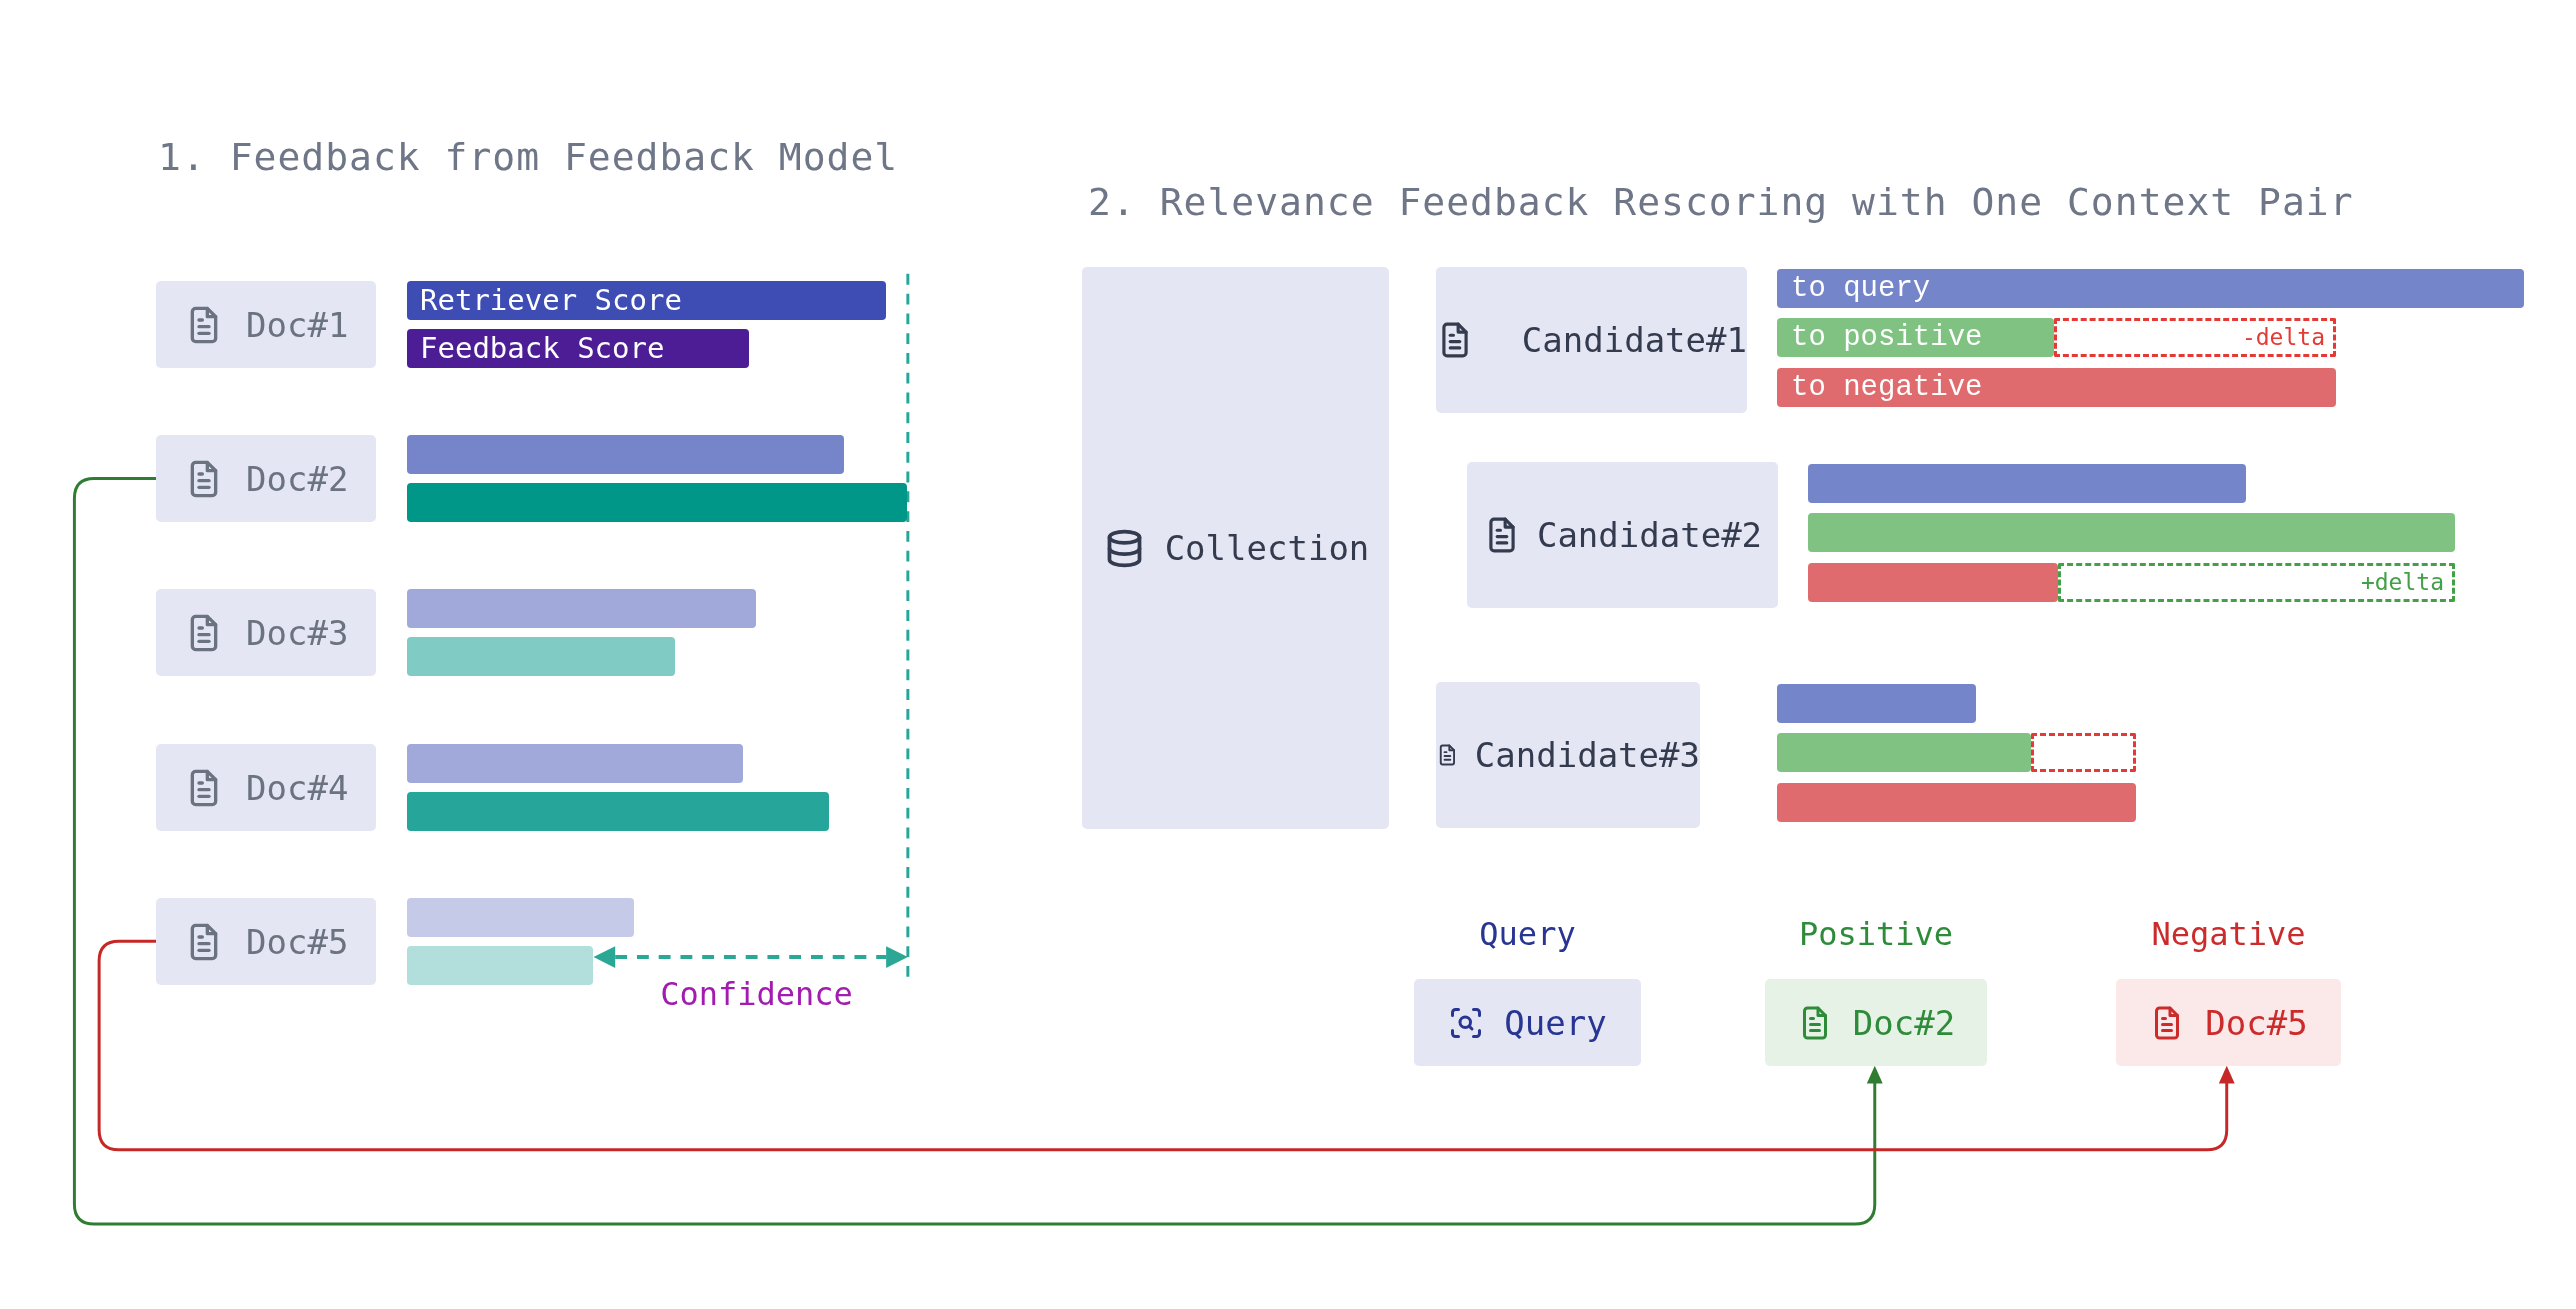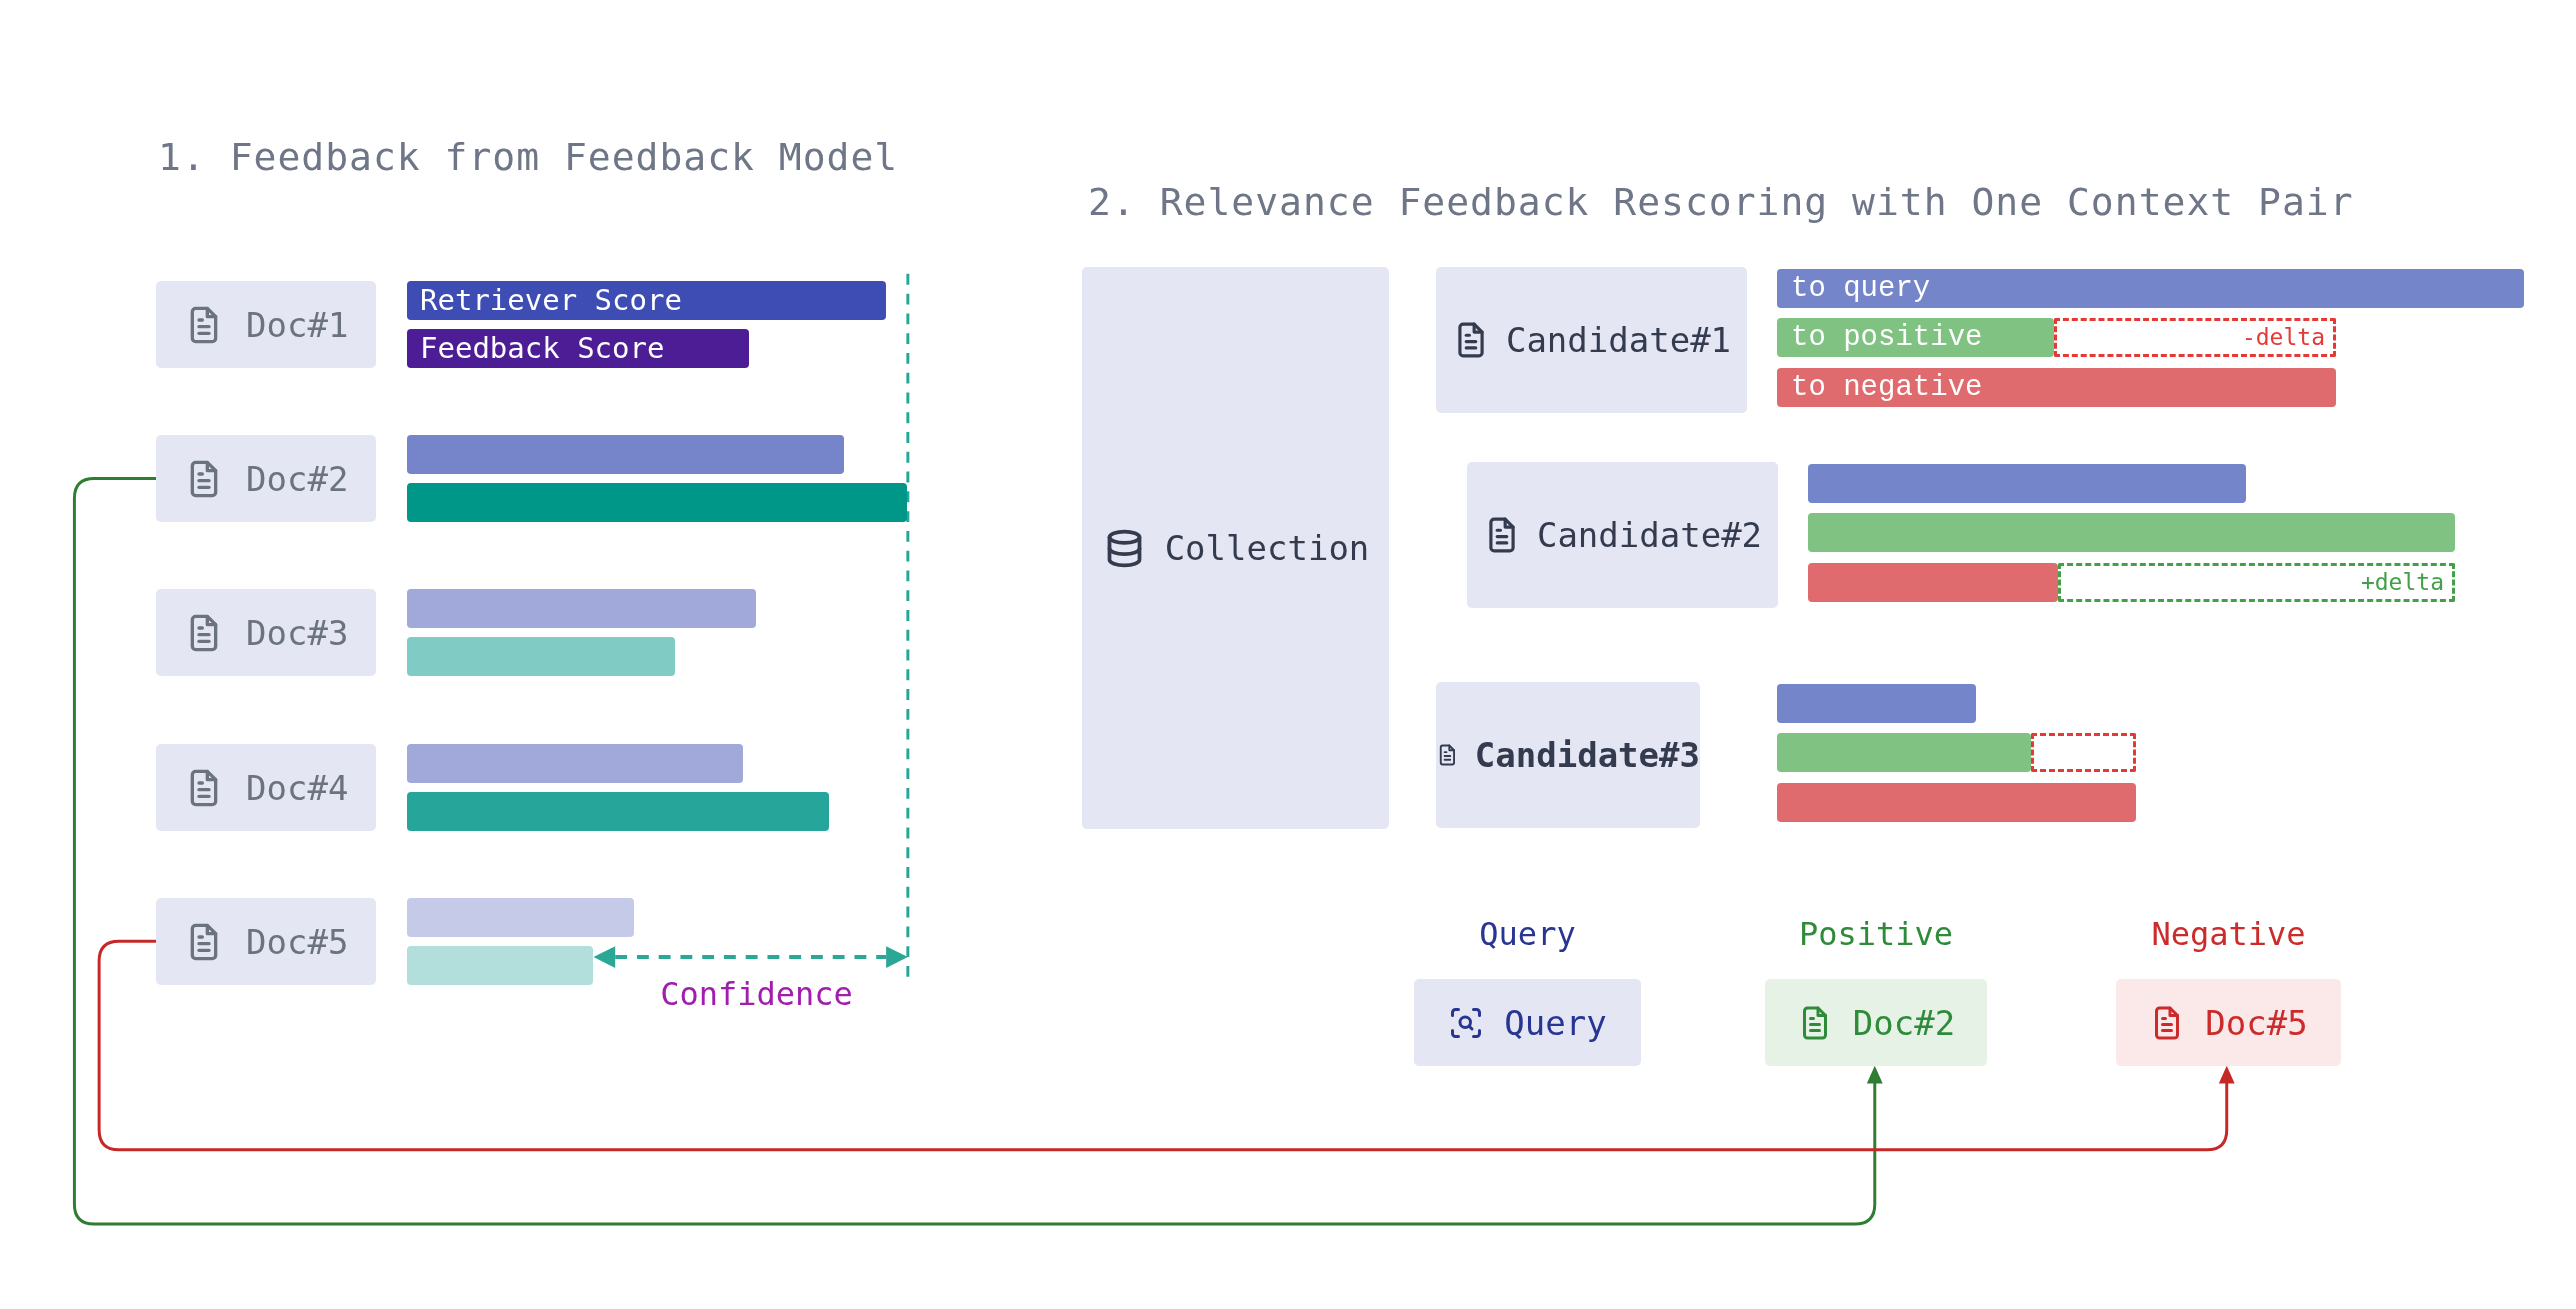--- a/index.html
+++ b/index.html
@@ -166,21 +166,21 @@
   <div class="confidence-label">Confidence</div>
 
   <div class="bigbox" style="left:1082px;top:267px;width:307px;height:562px;">
     <svg class="ic" width="45" height="45" viewBox="0 0 46 46">
         <use href="#i-db"></use>
       </svg>
     <span class="blabel">Collection</span>
   </div>
 
   <div class="candrow" style="top:267px;">
-    <div class="bigbox" style="left:1436px;top:0;width:311px;height:146px;gap:16px;">
+    <div class="bigbox" style="left:1436px;top:0;width:311px;height:146px;gap:16px;justify-content:space-between;">
       <svg class="ic" width="38" height="38" viewBox="0 0 38 38">
           <use href="#i-file"></use>
         </svg>
       <span class="blabel">Candidate#1</span>
     </div>
     <div class="candbar" style="top: 2px; width: 747px; background: rgb(117, 133, 202);">to query</div>
     <div class="candbar" style="top: 51px; width: 277px; background: rgb(127, 194, 129);">to positive</div>
     <div class="deltabox red" style="left: 2054px; top: 51px; width: 282px;">-delta</div>
     <div class="candbar" style="top: 101px; width: 559px; background: rgb(224, 107, 110);">to negative</div>
   </div>
@@ -192,21 +192,21 @@
         </svg>
       <span class="blabel">Candidate#2</span>
     </div>
     <div class="candbar" style="top: 2px; width: 438px; background: rgb(117, 133, 202);"></div>
     <div class="candbar" style="top: 51px; width: 647px; background: rgb(127, 194, 129);"></div>
     <div class="candbar" style="top: 101px; width: 250px; background: rgb(224, 107, 110);"></div>
     <div class="deltabox green" style="left: 2027px; top: 101px; width: 397px;">+delta</div>
   </div>
 
   <div class="candrow" style="top:682px;">
-    <div class="bigbox" style="left:1436px;top:0;width:264px;height:146px;gap:16px;font-weight:bold;">
+    <div class="bigbox" style="left:1436px;top:0;width:264px;height:146px;gap:16px;">
       <svg class="ic" width="38" height="38" viewBox="0 0 38 38">
           <use href="#i-file"></use>
         </svg>
       <span class="blabel">Candidate#3</span>
     </div>
     <div class="candbar" style="top: 2px; width: 199px; background: rgb(117, 133, 202);"></div>
     <div class="candbar" style="top: 51px; width: 254px; background: rgb(127, 194, 129);"></div>
     <div class="deltabox red" style="left: 2031px; top: 51px; width: 105px;"></div>
     <div class="candbar" style="top: 101px; width: 359px; background: rgb(224, 107, 110);"></div>
   </div>

